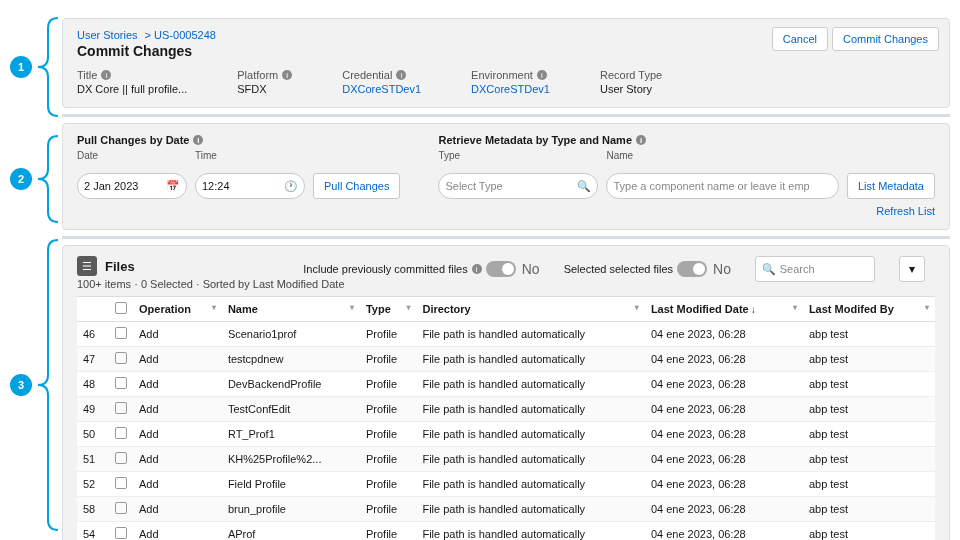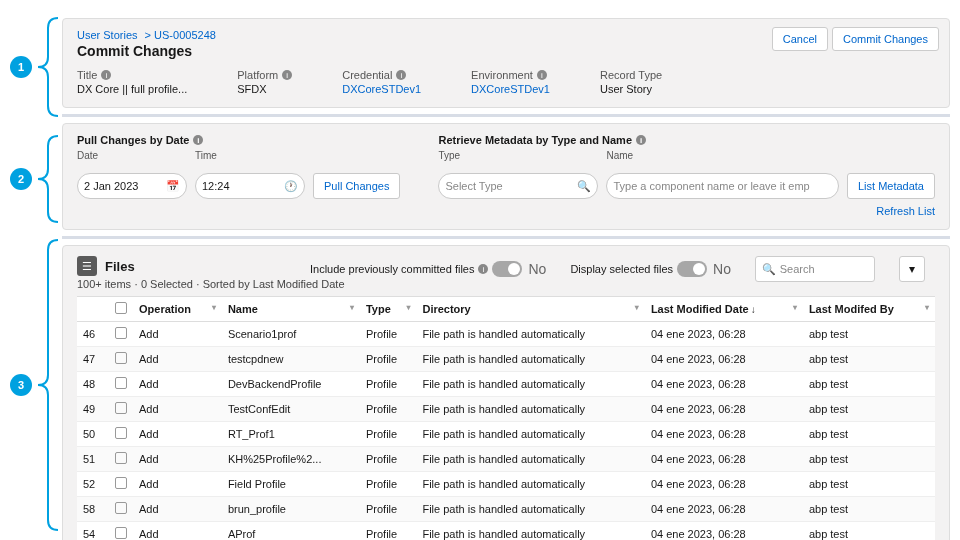--- a/index.html
+++ b/index.html
@@ -197,21 +197,21 @@
     </div>
     <div class="files-sub">100+ items · 0 Selected · Sorted by Last Modified Date</div>
     <div class="toggle-row">
       <div class="toggle-lbl">
           <span>Include previously committed files</span>
           <span class="info-ic">i</span>
           <span class="toggle"></span>
           <span class="toggle-no">No</span>
         </div>
       <div class="toggle-lbl">
-          <span>Display selected files</span>
+          <span>Selected selected files</span>
           <span class="toggle"></span>
           <span class="toggle-no">No</span>
         </div>
       <div class="search-box">
           <span class="search-ic">🔍</span>
           <span style="color:#888">Search</span>
         </div>
       <div class="filter-btn">
           <span>▾</span>
         </div>

